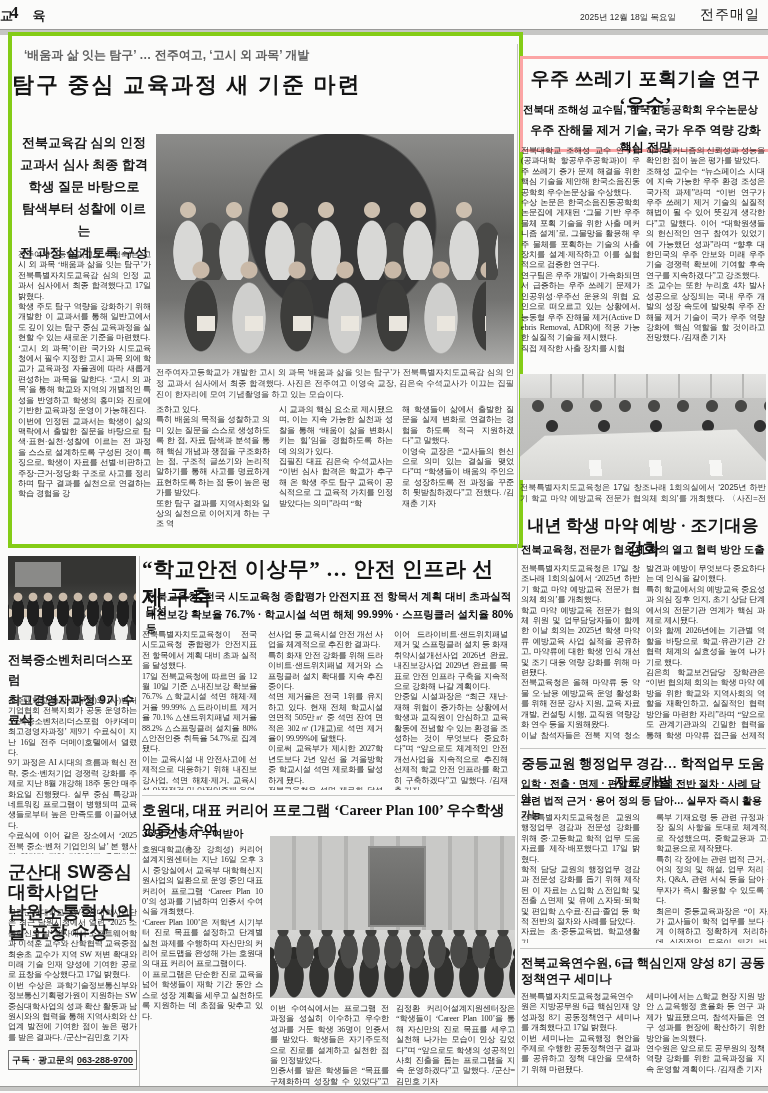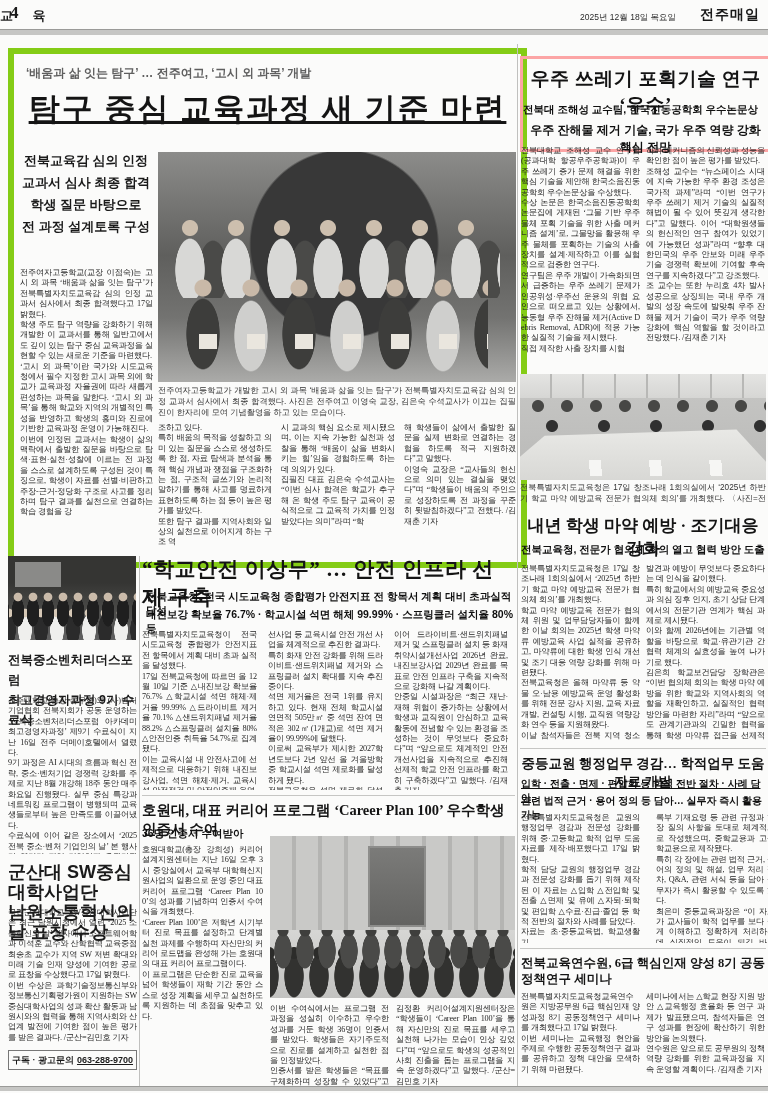--- a/index.html
+++ b/index.html
@@ -70,31 +70,32 @@
       linear-gradient(180deg,#353533 0 32%,#4b4b49 64%,#606060 100%);}
 </style>
 </head>
 <body>
 
 <div class="page">
 
   <div class="abs serif" style="left:10px;top:3px;font-size:17px;font-weight:bold;">4</div>
   <div class="abs" style="left:0;right:0;top:7px;text-align:left;font-size:13px;font-weight:bold;letter-spacing:8px;">교 육</div>
   <div class="abs" style="right:92px;top:12px;font-size:8.5px;color:#2b2b2b;">2025년 12월 18일 목요일</div>
-  <div class="abs" style="right:8px;top:6px;font-size:14px;font-weight:700;letter-spacing:1px;">전주매일</div>
+  <div class="abs" style="right:8px;top:6px;font-size:14px;font-weight:400;letter-spacing:1px;">전주매일</div>
   <div class="abs" style="left:0;right:0;top:29px;height:5px;background:#c6c6c4;border-top:1px solid #9a9a98;"></div>
 
-  <div class="abs" style="left:8px;top:48px;width:507px;height:508px;border:6px solid #84cc16;">
+  <div class="abs" style="left:8px;top:32px;width:507px;height:508px;border:4px solid #84cc16;">
     <div class="abs" style="left:12px;top:11px;right:12px;font-size:12px;font-weight:bold;color:#5f5f5f;">‘배움과 삶 잇는 탐구’ … 전주여고, ‘고시 외 과목’ 개발</div>
-    <div class="abs hl" style="left:0;right:0;top:34px;text-align:center;font-size:31px;letter-spacing:2px;text-decoration:underline;">탐구 중심 교육과정 새 기준 마련</div>
+    <div class="abs hl" style="left:0;right:0;top:34px;text-align:left;font-size:22px;letter-spacing:2px;">탐구 중심 교육과정 새 기준 마련</div>
 
     <div class="abs" style="left:5px;top:96px;width:134px;text-align:center;font-size:13px;font-weight:bold;line-height:22px;">
       <div>전북교육감 심의 인정</div>
       <div>교과서 심사 최종 합격</div>
       <div>학생 질문 바탕으로</div>
+      <div>탐색부터 성찰에 이르는</div>
       <div>전 과정 설계토록 구성</div>
     </div>
 
     <div class="abs body-col" style="left:6px;top:214px;width:133px;height:283px;">전주여자고등학교(교장 이점숙)는 고시 외 과목 ‘배움과 삶을 잇는 탐구’가 전북특별자치도교육감 심의 인정 교과서 심사에서 최종 합격했다고 17일 밝혔다.
 학생 주도 탐구 역량을 강화하기 위해 개발한 이 교과서를 통해 일반고에서도 깊이 있는 탐구 중심 교육과정을 실현할 수 있는 새로운 기준을 마련했다.
 ‘고시 외 과목’이란 국가와 시도교육청에서 필수 지정한 고시 과목 외에 학교가 교육과정 자율권에 따라 새롭게 편성하는 과목을 말한다. ‘고시 외 과목’을 통해 학교와 지역의 개별적인 특성을 반영하고 학생의 흥미와 진로에 기반한 교육과정 운영이 가능해진다.
 이번에 인정된 교과서는 학생이 삶의 맥락에서 출발한 질문을 바탕으로 탐색·표현·실천·성찰에 이르는 전 과정을 스스로 설계하도록 구성된 것이 특징으로, 학생이 자료를 선별·비판하고 주장-근거-정당화 구조로 사고를 정리하며 탐구 결과를 실천으로 연결하는 학습 경험을 강</div>
 
     <div class="abs photo photo-main" style="left:144px;top:98px;width:358px;height:230px;">
       <div class="row-back"></div>

